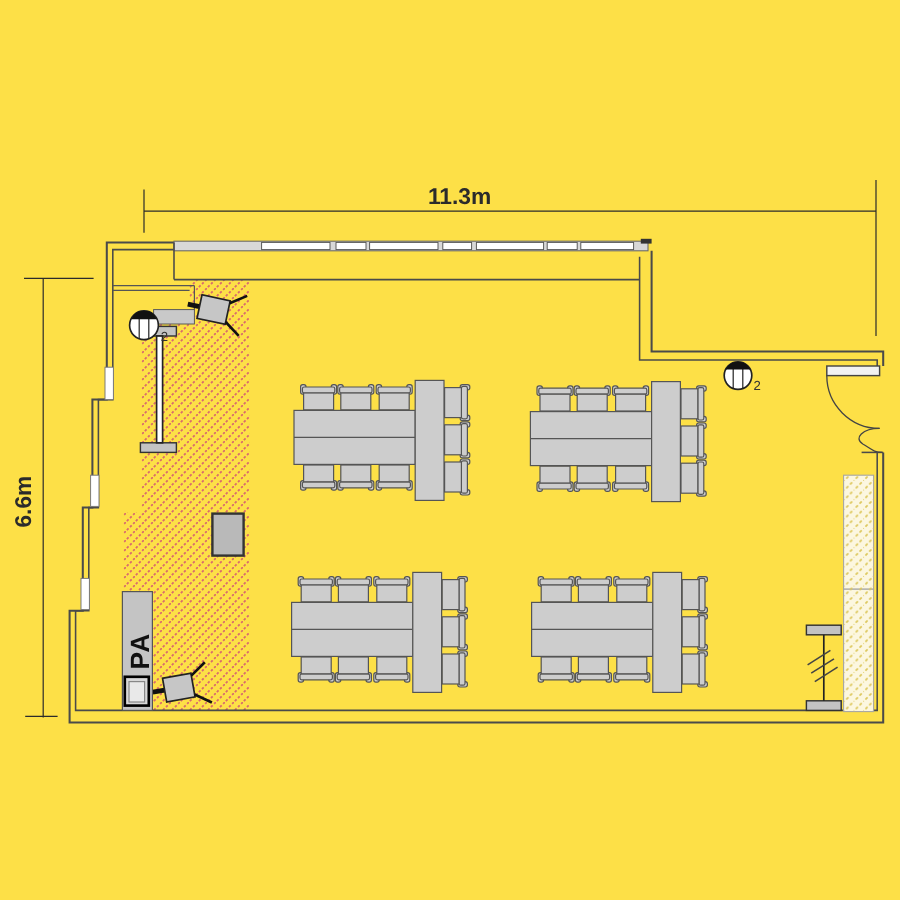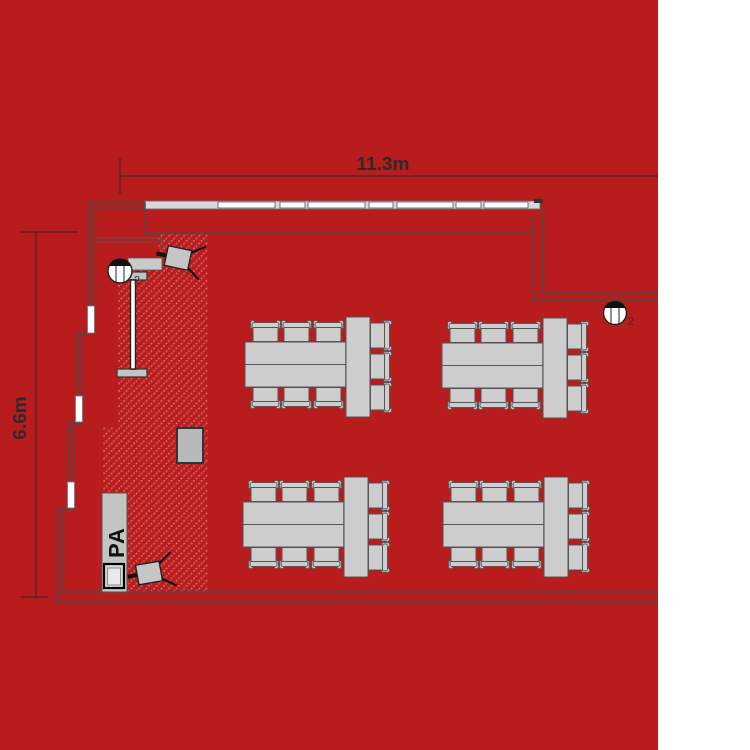--- a/index.html
+++ b/index.html
@@ -1,16 +1,16 @@
 <!DOCTYPE html>
 <html style="--wall: #4a4a4a; --furniture-fill: #cdcdcd; --furniture-stroke: #555555; --hatch-red: #d96b6b; --hatch-yellow: #dcc659; --board-fill: #fcf7e0; --dim-color: #2b2b2b;"><head>
 <meta charset="utf-8">
 <style>
   html,body{margin:0;padding:0;background:#fff;}
-  .page{position:relative;width:658px;height:750px;background:#b91c1c;overflow:hidden;}
+  .page{position:relative;width:750px;height:750px;background:#fde047;overflow:hidden;}
   svg text{font-family:"Liberation Sans","DejaVu Sans",sans-serif;}
   .dim-line{stroke:var(--dim-color,#2b2b2b);stroke-width:1;fill:none;}
   .dim-text{fill:var(--dim-color,#2b2b2b);font-size:19px;font-weight:bold;}
   .small-label{font-size:11px;fill:#333;}
   .wall{fill:none;stroke:var(--wall,#4a4a4a);stroke-width:1.7;stroke-linejoin:miter;}
   .wall-inner{fill:none;stroke:var(--wall,#4a4a4a);stroke-width:1.3;}
   .step-line{stroke:#555;stroke-width:1;fill:none;}
   .band{fill:#d8d8d8;stroke:#6a6a6a;stroke-width:.9;}
   .pane{fill:#fff;stroke:#555;stroke-width:.8;}
   .tickdark{fill:#333;}

